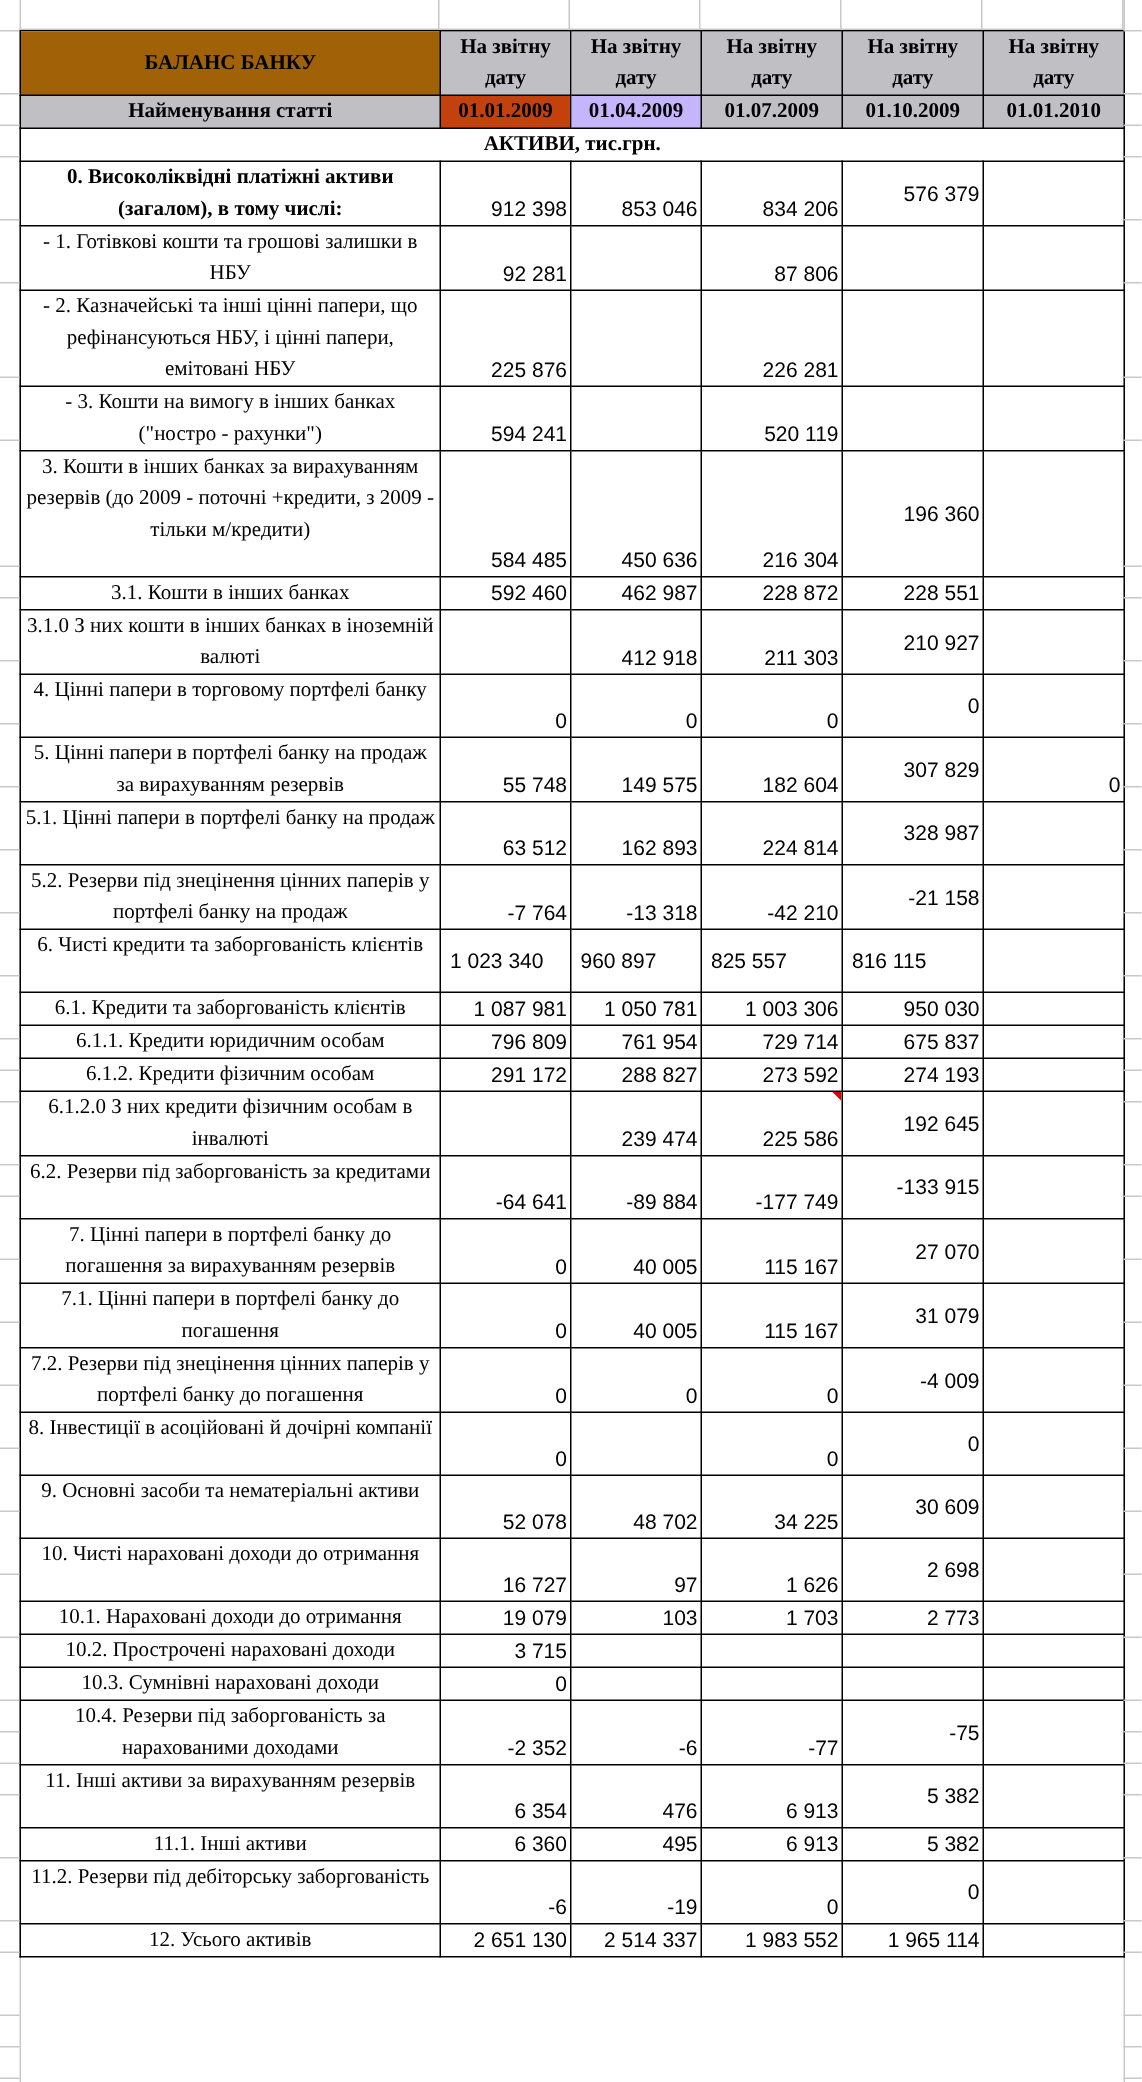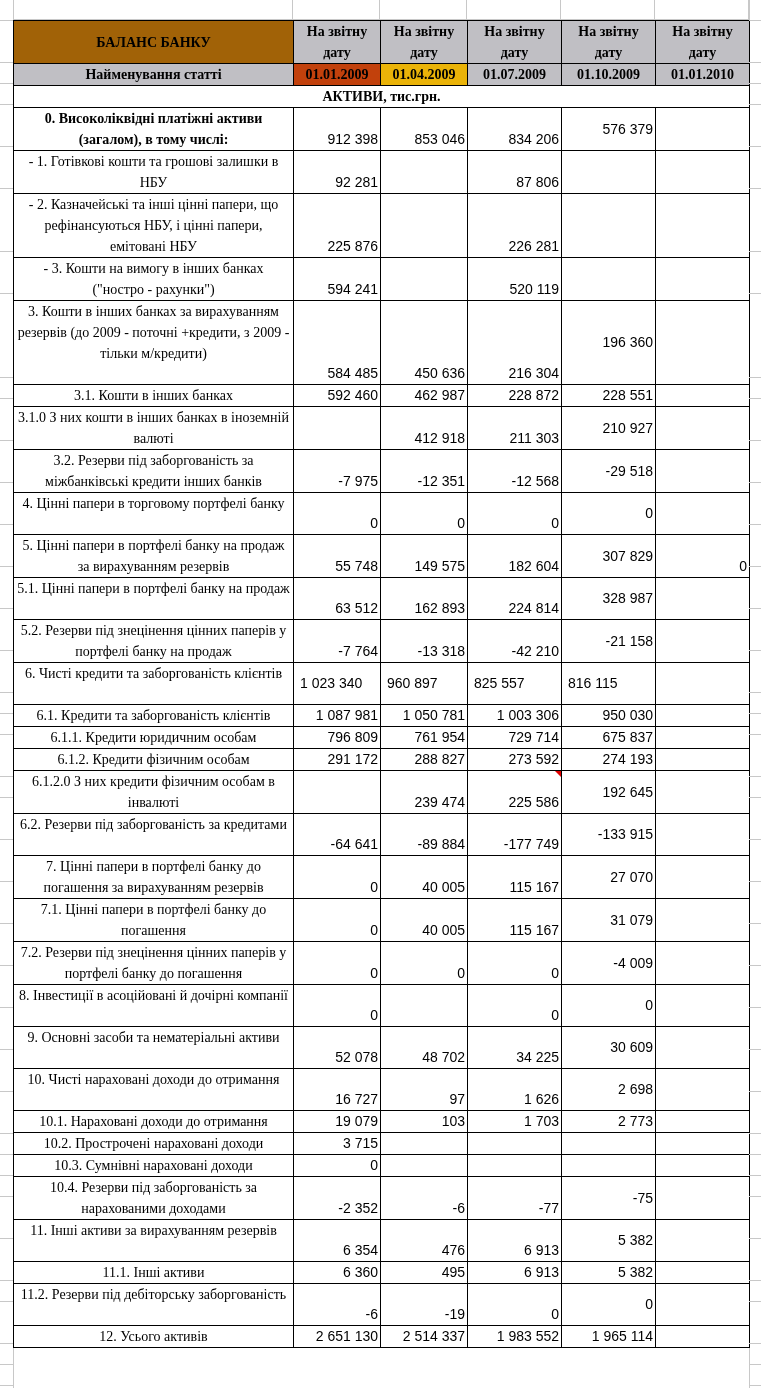--- a/index.html
+++ b/index.html
@@ -51,21 +51,21 @@
       <td class="hdr-title" style="background: #a16207;">БАЛАНС БАНКУ</td>
       <td style="background: rgb(192, 191, 196);">На звітну дату</td>
       <td style="background: rgb(192, 191, 196);">На звітну дату</td>
       <td style="background: rgb(192, 191, 196);">На звітну дату</td>
       <td style="background: rgb(192, 191, 196);">На звітну дату</td>
       <td style="background: rgb(192, 191, 196);">На звітну дату</td>
     </tr>
     <tr class="hdr" style="height:21px">
       <td style="background: rgb(192, 191, 196);">Найменування статті</td>
       <td style="background: #c2410c;">01.01.2009</td>
-      <td style="background: #eab308; margin-left: 16px;">01.04.2009</td>
+      <td style="background: #c4b5fd; margin-left: 16px;">01.04.2009</td>
       <td style="background: rgb(192, 191, 196);">01.07.2009</td>
       <td style="background: rgb(192, 191, 196);">01.10.2009</td>
       <td style="background: rgb(192, 191, 196);">01.01.2010</td>
     </tr>
     <tr class="section" style="height:21px">
       <td colspan="6">АКТИВИ, тис.грн.</td>
     </tr>
   <tr style="height: 42px;">
         <td class="label bold">0. Високоліквідні платіжні активи (загалом), в тому числі:</td>
         <td class="num">912 398</td>
@@ -113,28 +113,20 @@
         <td class="num">228 872</td>
         <td class="num">228 551</td>
         <td class="num"></td>
       </tr>
       <tr style="height: 42px;">
         <td class="label">3.1.0 З них кошти в інших банках в іноземній валюті</td>
         <td class="num"></td>
         <td class="num">412 918</td>
         <td class="num">211 303</td>
         <td class="num mid">210 927</td>
-        <td class="num"></td>
-      </tr>
-      <tr style="height: 42px;">
-        <td class="label">3.2. Резерви під заборгованість за міжбанківські кредити  інших банків</td>
-        <td class="num">-7 975</td>
-        <td class="num">-12 351</td>
-        <td class="num">-12 568</td>
-        <td class="num mid">-29 518</td>
         <td class="num"></td>
       </tr>
       <tr style="height: 42px; margin-top: 40px;">
         <td class="label">4. Цінні папери в торговому портфелі банку</td>
         <td class="num">0</td>
         <td class="num">0</td>
         <td class="num">0</td>
         <td class="num mid">0</td>
         <td class="num"></td>
       </tr>

